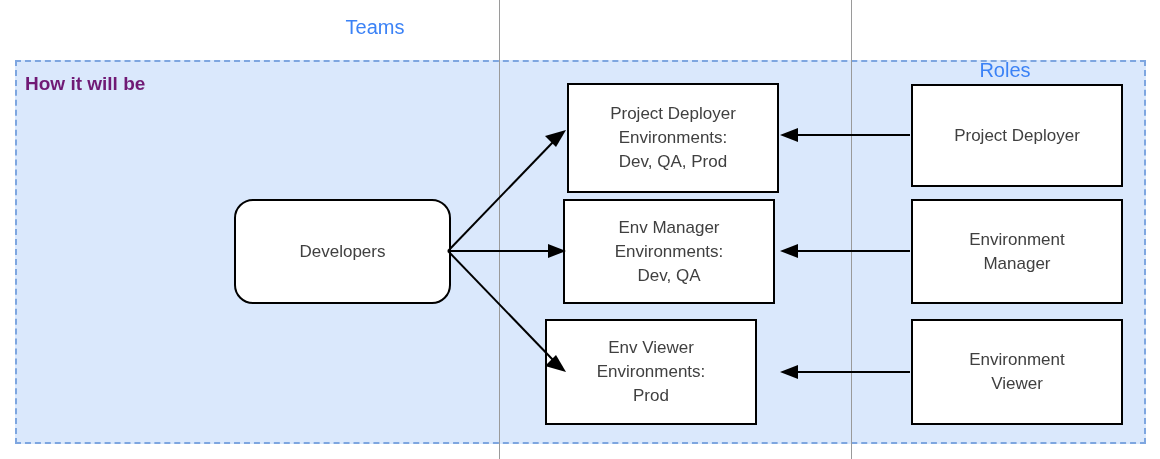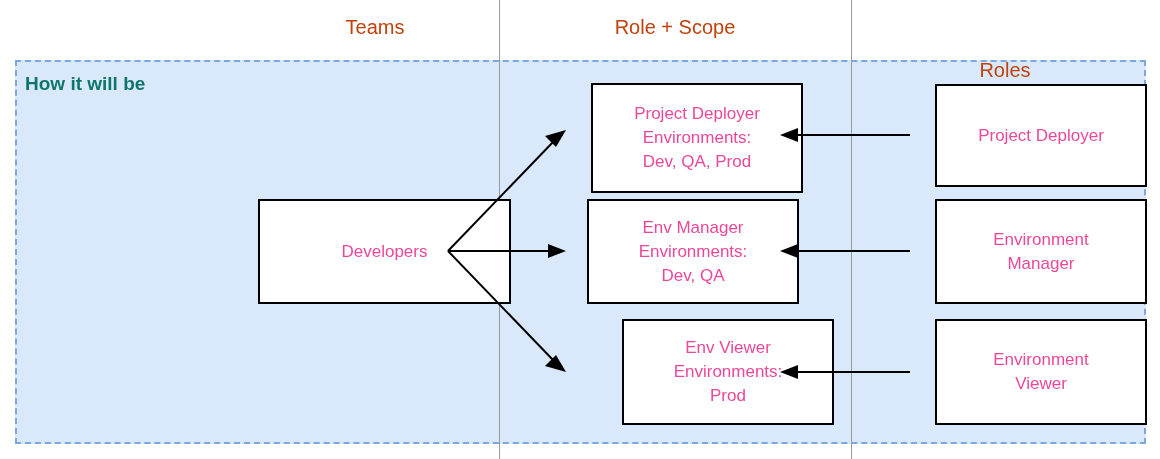--- a/index.html
+++ b/index.html
@@ -24,59 +24,58 @@
     width: 1px;
     height: 459px;
     background: #9a9a9a;
   }
   
   .col-header {
     position: absolute;
     top: 14px;
     text-align: center;
     font-size: 20px;
-    color: #c2410c;
+    color: #3b82f6;
     line-height: 26px;
     white-space: nowrap;
   }
   
   .group-box {
     position: absolute;
     left: 15px;
     top: 60px;
     width: 1131px;
     height: 384px;
     background: #dae8fc;
     border: 2px dashed #7ea6e0;
     box-sizing: border-box;
   }
   .group-title {
     position: absolute;
     left: 25px;
     top: 73px;
     font-size: 19px;
     font-weight: bold;
-    color: #0f766e;
+    color: #701a75;
     letter-spacing: 0px;
   }
   
   .node {
     position: absolute;
     background: #ffffff;
     border: 2px solid #000000;
     box-sizing: border-box;
     display: flex;
     align-items: center;
     justify-content: center;
     text-align: center;
     font-size: 17px;
-    color: #ec4899;
+    color: #404040;
     line-height: 24px;
     white-space: pre-line;
-    margin-left: 24px;
   }
   
   #edges {
     position: absolute;
     left: 0;
     top: 0;
     width: 1160px;
     height: 459px;
     pointer-events: none;
   }
@@ -94,32 +93,31 @@
 
 <div id="canvas">
 
   <div class="group-box"></div>
   <div class="group-title">How it will be</div>
 
   <div class="divider" style="left:499px;"></div>
   <div class="divider" style="left:851px;"></div>
 
   <div class="col-header" style="left:250px; width:250px;">Teams</div>
-  <div class="col-header" style="left:545px; width:260px;">Role + Scope</div>
   <div class="col-header" style="left:890px; width:230px;margin-top:43px;">Roles</div>
 
-  <div class="node" style="left:234px; top:199px; width:253px; height:105px;">Developers</div>
+  <div class="node" style="left:234px; top:199px; width:217px; height:105px;border-radius:19px;">Developers</div>
 
   <div class="node" style="left:567px; top:83px; width:212px; height:110px;">Project Deployer
 Environments:
 Dev, QA, Prod</div>
   <div class="node" style="left:563px; top:199px; width:212px; height:105px;">Env Manager
 Environments:
 Dev, QA</div>
-  <div class="node" style="left:598px; top:319px; width:212px; height:106px;">Env Viewer
+  <div class="node" style="left:545px; top:319px; width:212px; height:106px;">Env Viewer
 Environments:
 Prod</div>
 
   <div class="node" style="left:911px; top:84px; width:212px; height:103px;">Project Deployer</div>
   <div class="node" style="left:911px; top:199px; width:212px; height:105px;">Environment
 Manager</div>
   <div class="node" style="left:911px; top:319px; width:212px; height:106px;">Environment
 Viewer</div>
 
   <svg id="edges" viewBox="0 0 1160 459">

